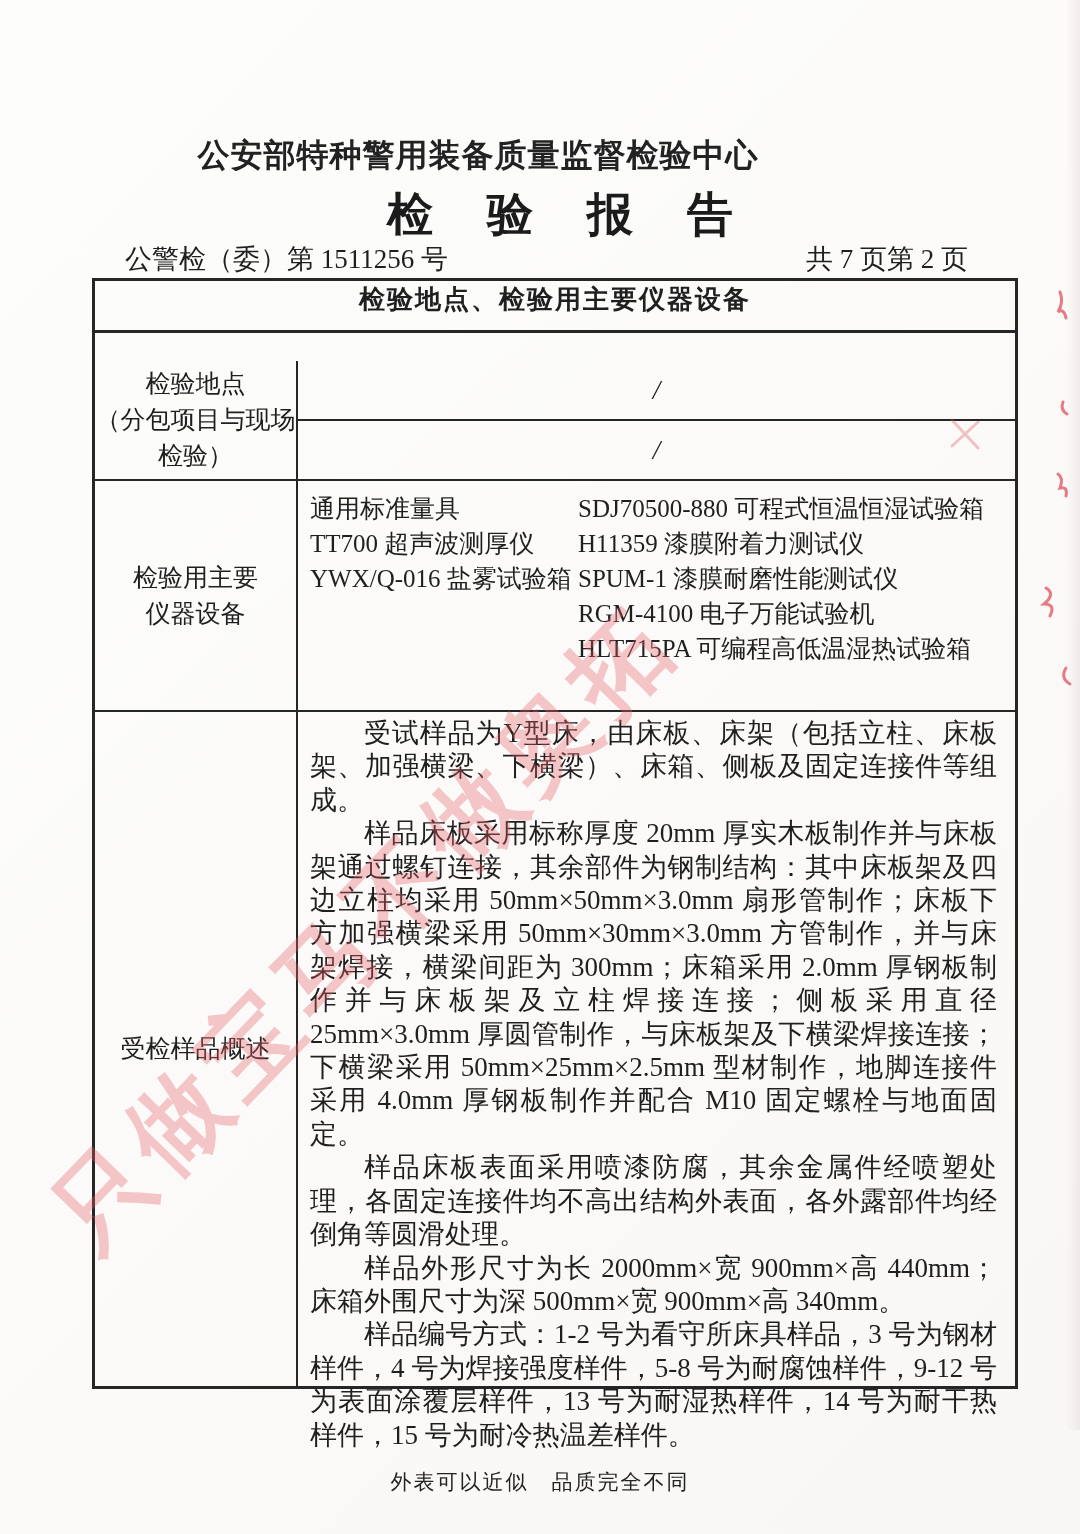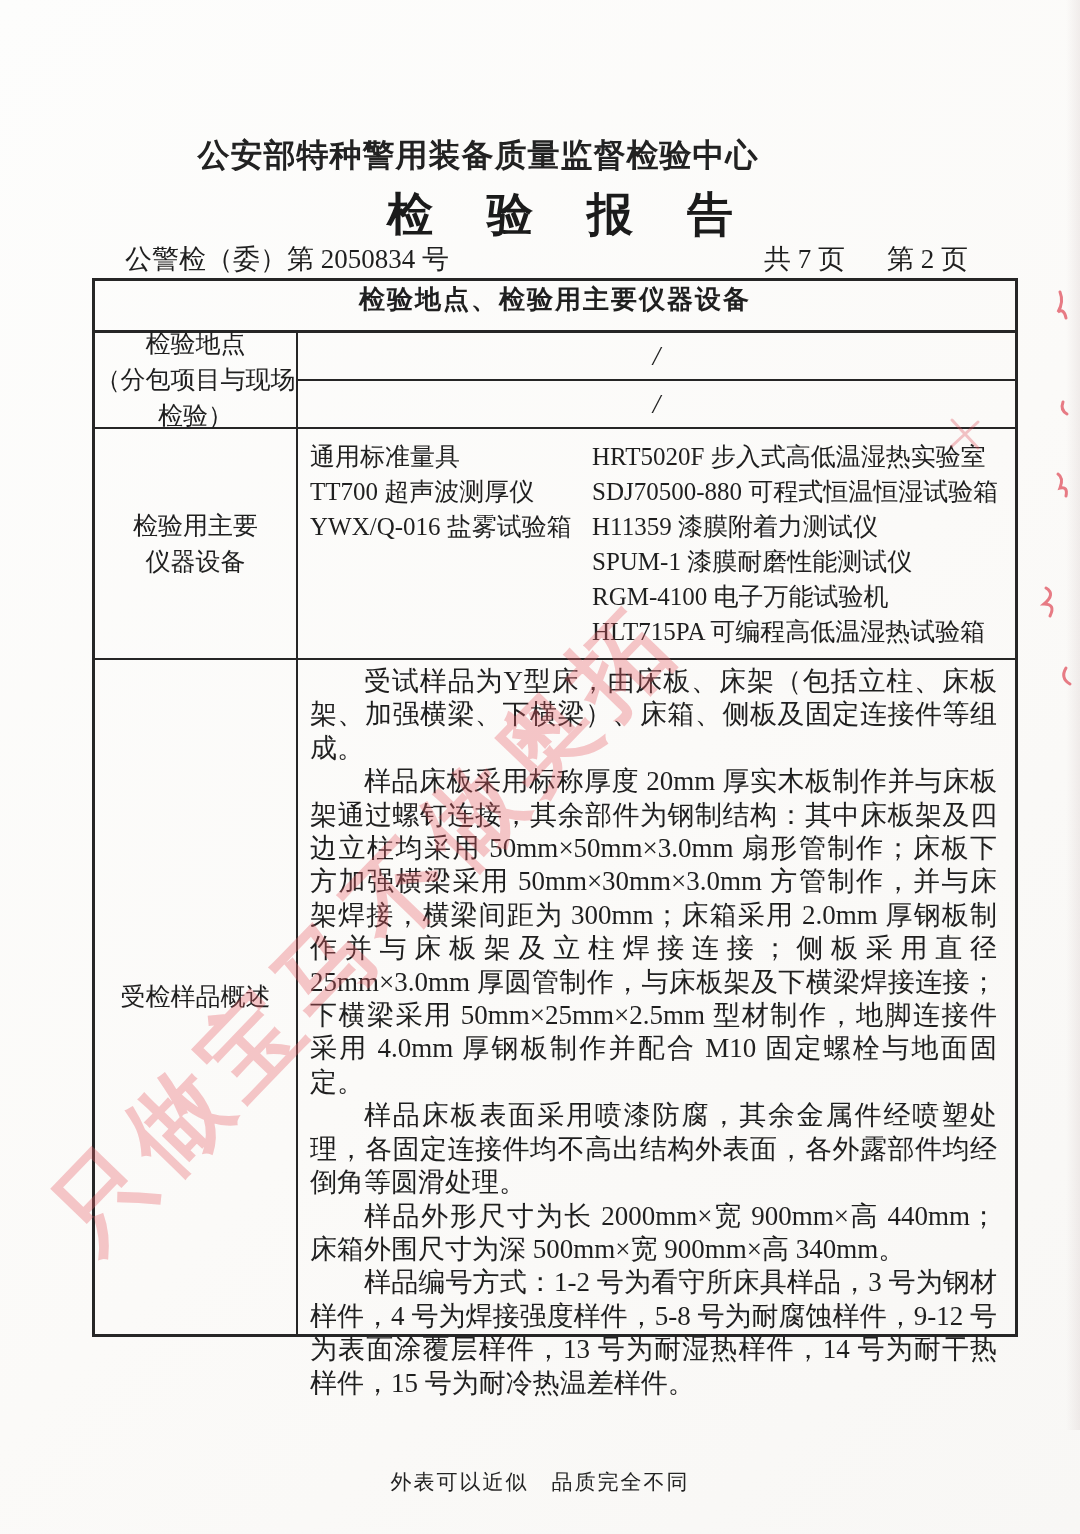--- a/index.html
+++ b/index.html
@@ -29,52 +29,52 @@
   .report-title {
     position: absolute; top: 184px; left: 0; width: 1080px;
     text-align: center; font-size: 46px; font-weight: 700;
     letter-spacing: 4px; color: #1b1b1b; padding-left: 44px;
   }
   .meta-row {
     position: absolute; top: 241px; left: 125px; width: 843px;
     display: flex; justify-content: space-between; align-items: baseline;
     font-size: 27px; font-weight: 500;
   }
-  .meta-pages { display: flex; gap: 42px; }
+  .meta-pages { display: flex; }
 
   
   .doc-table {
     position: absolute; left: 92px; top: 278px; width: 926px;
     border: 3px solid #262626;
     background: transparent;
   }
   .t-header {
     height: 52px; line-height: 38px; text-align: center;
     font-size: 26px; font-weight: 600; letter-spacing: 2px;
     border-bottom: 3px solid #262626;
   }
   .t-row { display: flex; }
   .t-label {
     width: 203px; flex: 0 0 203px;
     border-right: 2px solid #262626;
     display: flex; flex-direction: column;
     align-items: center; justify-content: center;
     text-align: center; font-size: 25px; line-height: 36px;
   }
-  .row-location { height: 96px; border-bottom: 2px solid #262626; }
+  .row-location { height: 120px; border-bottom: 2px solid #262626; margin-top: 28px; }
   .row-location .t-content { flex: 1; display: flex; flex-direction: column; }
   .slash-cell {
     flex: 1; display: flex; align-items: center; justify-content: center;
     font-size: 27px; font-style: italic;
   }
   .slash-cell.first { border-bottom: 2px solid #262626; }
 
   .row-equipment { height: 231px; border-bottom: 2px solid #262626; }
   .row-equipment .t-content {
-    flex: 1; display: flex; gap: 14px;
+    flex: 1; display: flex; 
     padding: 10px 4px 10px 12px;
     font-size: 25px; line-height: 35px;
   }
   .eq-col-left  { width: 268px; flex: 0 0 268px; }
   .eq-col-right { flex: 1; white-space: nowrap; }
   .eq-line { white-space: normal; }
   .eq-col-right .eq-line { white-space: nowrap; }
 
   .row-sample { height: 674px; }
   .row-sample .t-content {
@@ -102,21 +102,21 @@
 </style>
 </head>
 <body>
 
 <div class="scan">
   <div class="scan-edge"></div>
 
   <div class="org-title">公安部特种警用装备质量监督检验中心</div>
   <div class="report-title">检　验　报　告</div>
   <div class="meta-row">
-    <span class="meta-no">公警检（委）第 2050834 号</span>
+    <span class="meta-no">公警检（委）第 1511256 号</span>
     <span class="meta-pages">
       <span>共 7 页</span>
       <span>第 2 页</span>
     </span>
   </div>
 
   <div class="doc-table">
     <div class="t-header">检验地点、检验用主要仪器设备</div>
 
     <div class="t-row row-location">
@@ -136,21 +136,20 @@
         <div>检验用主要</div>
         <div>仪器设备</div>
       </div>
       <div class="t-content">
         <div class="eq-col-left">
           <div class="eq-line">通用标准量具</div>
           <div class="eq-line">TT700 超声波测厚仪</div>
           <div class="eq-line">YWX/Q-016 盐雾试验箱</div>
         </div>
         <div class="eq-col-right">
-          <div class="eq-line">HRT5020F 步入式高低温湿热实验室</div>
           <div class="eq-line">SDJ70500-880 可程式恒温恒湿试验箱</div>
           <div class="eq-line">H11359 漆膜附着力测试仪</div>
           <div class="eq-line">SPUM-1 漆膜耐磨性能测试仪</div>
           <div class="eq-line">RGM-4100 电子万能试验机</div>
           <div class="eq-line">HLT715PA 可编程高低温湿热试验箱</div>
         </div>
       </div>
     </div>
 
     <div class="t-row row-sample">

